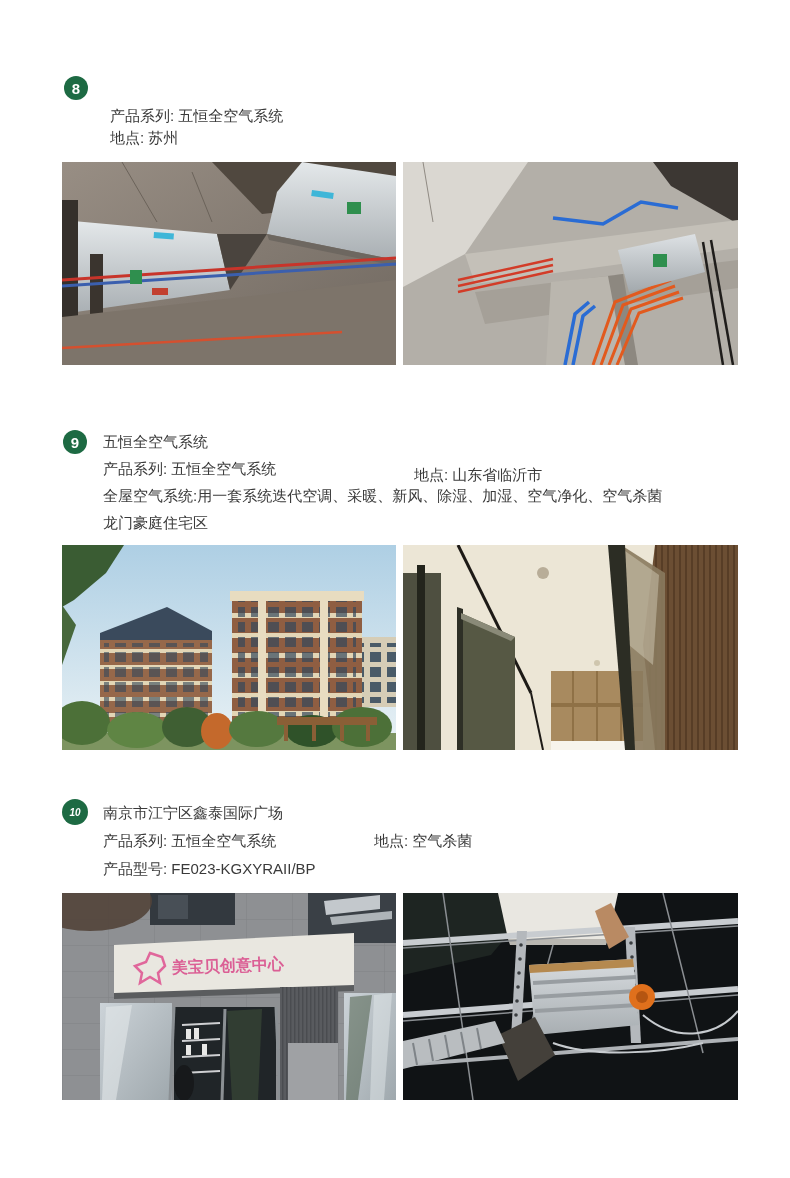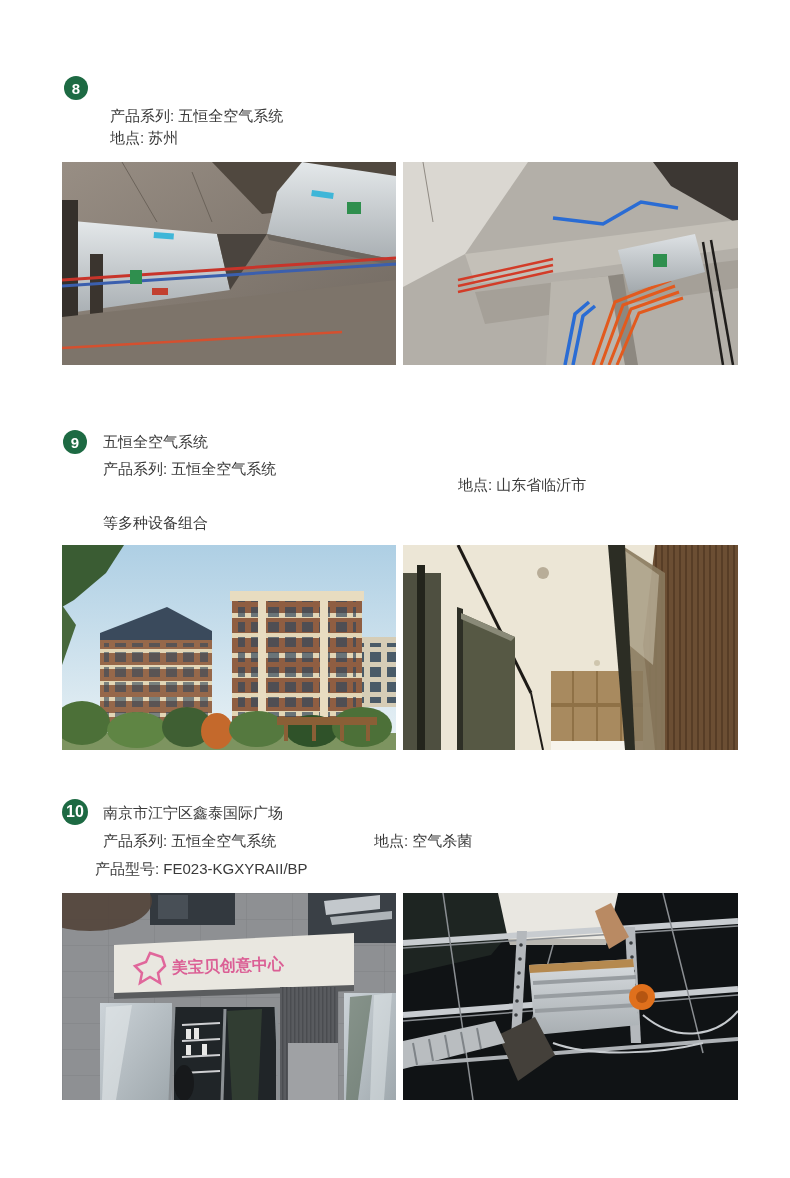--- a/index.html
+++ b/index.html
@@ -6,21 +6,21 @@
   .page{
     position:relative;width:790px;height:1178px;background:#ffffff;
     font-family:"Liberation Sans",sans-serif;color:#3a3a3a;overflow:hidden;
   }
   .badge{
     position:absolute;border-radius:50%;background:#1d6a43;color:#ffffff;
     display:flex;align-items:center;justify-content:center;font-weight:700;
   }
   .b8 {left:64px;top:76px;width:24px;height:24px;font-size:15px;}
   .b9 {left:63px;top:430px;width:24px;height:24px;font-size:15px;}
-  .b10{left:62px;top:799px;width:26px;height:26px;font-size:16px;}
+  .b10{left:62px;top:799px;width:26px;height:26px;font-size:10px;font-style:italic;}
   .t{position:absolute;font-size:15px;line-height:24px;white-space:nowrap;}
   .bold{font-weight:700;font-size:19px;}
   .photo{position:absolute;overflow:hidden;background:#cccccc;}
   .photo svg{display:block;width:100%;height:100%;}
   
   .p8a {left:62px; top:162px;width:334px;height:203px;}
   .p8b {left:403px;top:162px;width:335px;height:203px;}
   .p9a {left:62px; top:545px;width:334px;height:205px;}
   .p9b {left:403px;top:545px;width:335px;height:205px;}
   .p10a{left:62px; top:893px;width:334px;height:207px;}
@@ -106,22 +106,23 @@
         <path d="M300,80 L320,203"></path>
           <path d="M308,78 L330,203"></path>
       </g>
       <line x1="20" y1="0" x2="30" y2="60" stroke="#8f8a82" stroke-width="1"></line>
     </svg>
   </div>
 
   <div class="badge b9">9</div>
   <div class="t" style="left:103px;top:430px;">五恒全空气系统</div>
   <div class="t" style="left:103px;top:457px;">产品系列: 五恒全空气系统</div>
-  <div class="t" style="left:414px;top:473px;margin-left:44px;">地点: 山东省临沂市</div>
-  <div class="t" style="left:103px;top:511px;">等多种设备组合</div>
+  <div class="t" style="left:414px;top:463px;">地点: 山东省临沂市</div>
+  <div class="t" style="left:103px;top:484px;">全屋空气系统:用一套系统迭代空调、采暖、新风、除湿、加湿、空气净化、空气杀菌</div>
+  <div class="t" style="left:103px;top:511px;">龙门豪庭住宅区</div>
 
   <div class="photo p9a">
     <svg viewBox="0 0 334 205" preserveAspectRatio="none">
       <defs>
         <linearGradient id="sky" x1="0" y1="0" x2="0" y2="1">
           <stop offset="0" stop-color="#aecfe4"></stop>
             <stop offset="1" stop-color="#eaf2f5"></stop>
         </linearGradient>
         <pattern id="win" width="17" height="15" patternUnits="userSpaceOnUse">
           <rect width="17" height="15" fill="none"></rect>
@@ -211,21 +212,21 @@
       <polygon points="218,0 262,28 262,205 228,205 214,70" fill="#8a7a5e" opacity="0.9"></polygon>
       <polygon points="222,6 256,30 250,120 226,100" fill="#d9d2bf" opacity="0.45"></polygon>
       <polygon points="205,0 222,0 232,205 222,205" fill="#2c2d24"></polygon>
     </svg>
   </div>
 
   <div class="badge b10">10</div>
   <div class="t" style="left:103px;top:801px;">南京市江宁区鑫泰国际广场</div>
   <div class="t" style="left:103px;top:829px;">产品系列: 五恒全空气系统</div>
   <div class="t" style="left:374px;top:829px;">地点: 空气杀菌</div>
-  <div class="t" style="left:95px;top:857px;">产品型号: FE023-KGXYRAII/BP</div>
+  <div class="t" style="left:103px;top:857px;">产品型号: FE023-KGXYRAII/BP</div>
 
   <div class="photo p10a">
     <svg viewBox="0 0 334 207" preserveAspectRatio="none">
       <defs>
         <pattern id="tile" width="46" height="26" patternUnits="userSpaceOnUse">
           <rect width="46" height="26" fill="none"></rect>
           <path d="M0,0 H46 M0,0 V26" stroke="#7a7c7f" stroke-width="1" fill="none"></path>
         </pattern>
         <pattern id="stripe" width="4" height="6" patternUnits="userSpaceOnUse">
           <rect width="4" height="6" fill="#595b5f"></rect>

